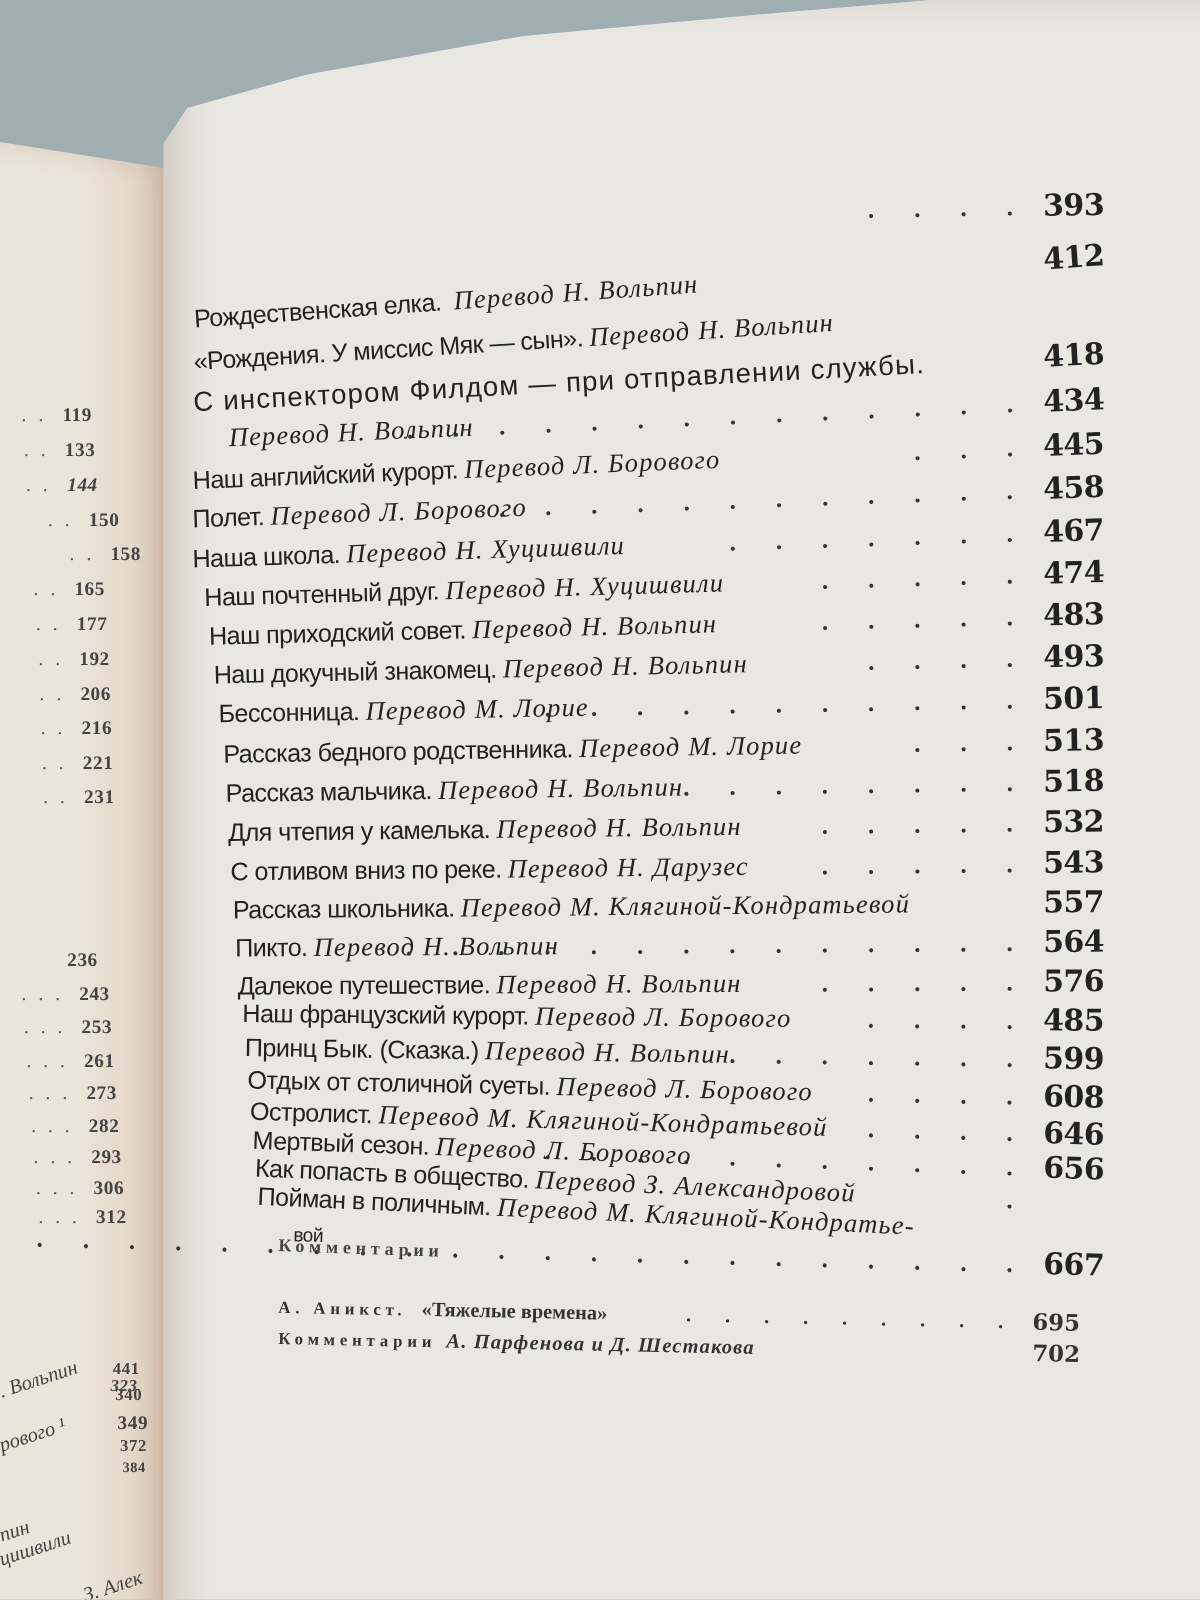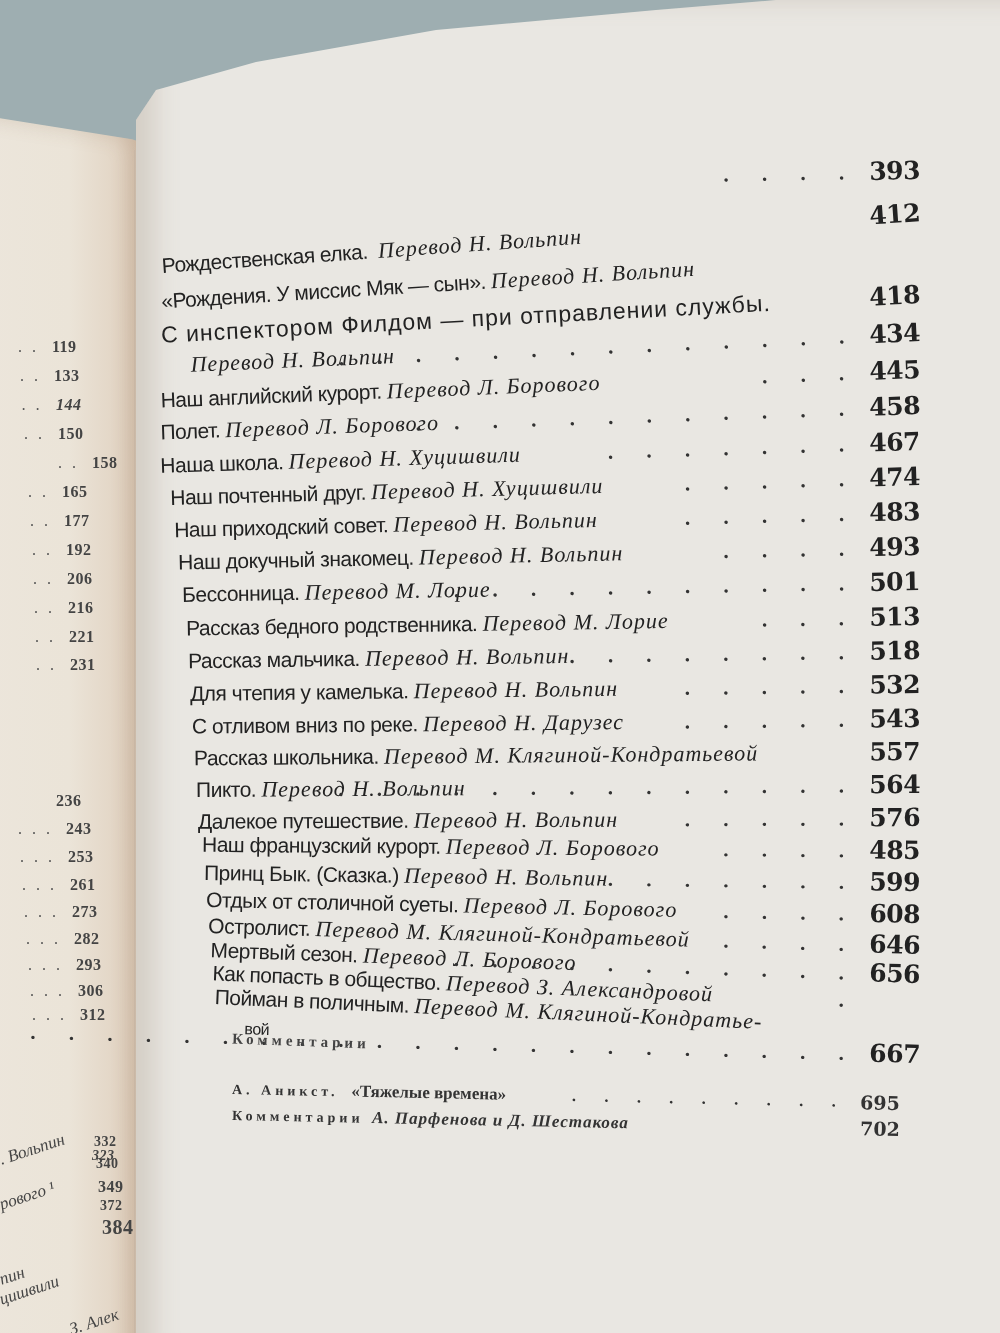--- a/index.html
+++ b/index.html
@@ -76,46 +76,46 @@
 <body>
 
 <div class="left-page"></div>
 <div class="gutter"></div>
 <div class="right-page"></div>
 
 <div class="left-entries">
   <div class="left-entry" style="left:18px; top:338px;"><span class="dots">..</span><span class="num">119</span></div>
   <div class="left-entry" style="left:20px; top:367px;"><span class="dots">..</span><span class="num">133</span></div>
   <div class="left-entry" style="left:22px; top:396px;font-style:italic;"><span class="dots">..</span><span class="num">144</span></div>
-  <div class="left-entry" style="left:24px; top:425px;"><span class="dots">..</span><span class="num">150</span></div>
+  <div class="left-entry" style="left:40px; top:425px;"><span class="dots">..</span><span class="num">150</span></div>
   <div class="left-entry" style="left:26px; top:454px;margin-left:32px;"><span class="dots">..</span><span class="num">158</span></div>
   <div class="left-entry" style="left:28px; top:483px;"><span class="dots">..</span><span class="num">165</span></div>
   <div class="left-entry" style="left:30px; top:512px;"><span class="dots">..</span><span class="num">177</span></div>
   <div class="left-entry" style="left:32px; top:541px;"><span class="dots">..</span><span class="num">192</span></div>
   <div class="left-entry" style="left:33px; top:570px;"><span class="dots">..</span><span class="num">206</span></div>
   <div class="left-entry" style="left:34px; top:599px;"><span class="dots">..</span><span class="num">216</span></div>
   <div class="left-entry" style="left:35px; top:628px;"><span class="dots">..</span><span class="num">221</span></div>
   <div class="left-entry" style="left:36px; top:656px;"><span class="dots">..</span><span class="num">231</span></div>
 
   <div class="left-entry" style="left:50px; top:792px;"><span class="dots"> </span><span class="num">236</span></div>
   <div class="left-entry" style="left:18px; top:820px;"><span class="dots">...</span><span class="num">243</span></div>
   <div class="left-entry" style="left:20px; top:848px;"><span class="dots">...</span><span class="num">253</span></div>
   <div class="left-entry" style="left:22px; top:876px;"><span class="dots">...</span><span class="num">261</span></div>
   <div class="left-entry" style="left:24px; top:903px;"><span class="dots">...</span><span class="num">273</span></div>
   <div class="left-entry" style="left:26px; top:930px;"><span class="dots">...</span><span class="num">282</span></div>
   <div class="left-entry" style="left:28px; top:956px;"><span class="dots">...</span><span class="num">293</span></div>
   <div class="left-entry" style="left:30px; top:982px;"><span class="dots">...</span><span class="num">306</span></div>
   <div class="left-entry" style="left:32px; top:1006px;"><span class="dots">...</span><span class="num">312</span></div>
 
   <div class="left-entry" style="left:92px; top:1148px; font-size:14px;font-style:italic;"><span class="num">323</span></div>
-  <div class="left-entry" style="left:94px; top:1134px; font-size:14px;"><span class="num">332</span></div>
+  <div class="left-entry" style="left:94px; top:1134px; font-size:14px;"><span class="num">441</span></div>
   <div class="left-entry" style="left:96px; top:1156px; font-size:14px;"><span class="num">340</span></div>
   <div class="left-entry" style="left:98px; top:1178px; font-size:16px;"><span class="num">349</span></div>
   <div class="left-entry" style="left:100px; top:1198px; font-size:14px;"><span class="num">372</span></div>
-  <div class="left-entry" style="left:102px; top:1216px; font-size:20px;font-family:Liberation Serif, serif;"><span class="num">384</span></div>
+  <div class="left-entry" style="left:102px; top:1216px; font-size:12px;font-family:Liberation Serif, serif;"><span class="num">384</span></div>
 
   <div class="left-partial" style="left:0px; top:1150px;">. Вольпин</div>
   <div class="left-partial" style="left:0px; top:1195px;">рового ¹</div>
   <div class="left-partial" style="left:0px; top:1270px;">пин</div>
   <div class="left-partial" style="left:0px; top:1290px;">цишвили</div>
   <div class="left-partial" style="left:70px; top:1320px;">З. Алек</div>
 </div>
 
 <div class="toc">
   <div class="entry" style="top:6px; transform:rotate(-1deg);">

